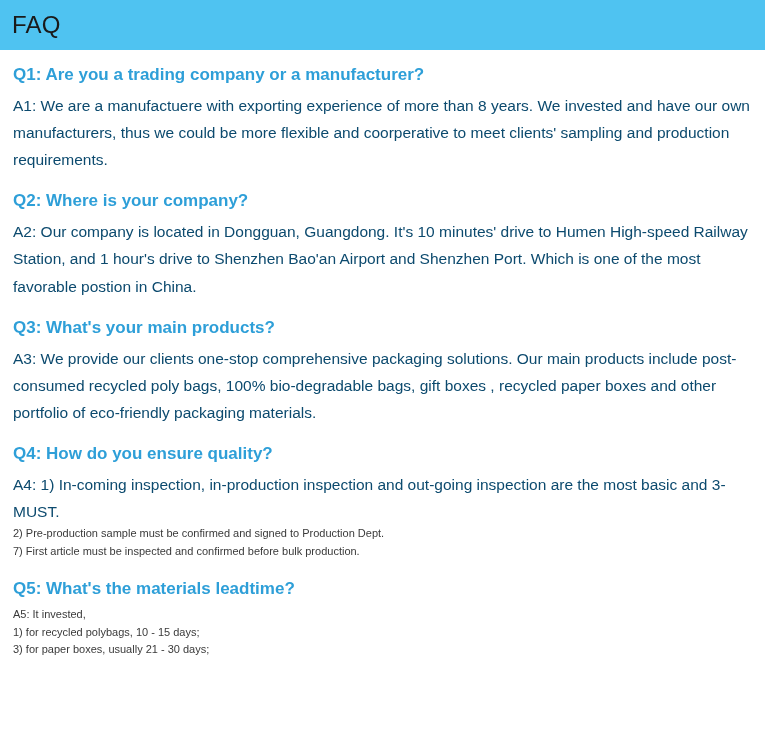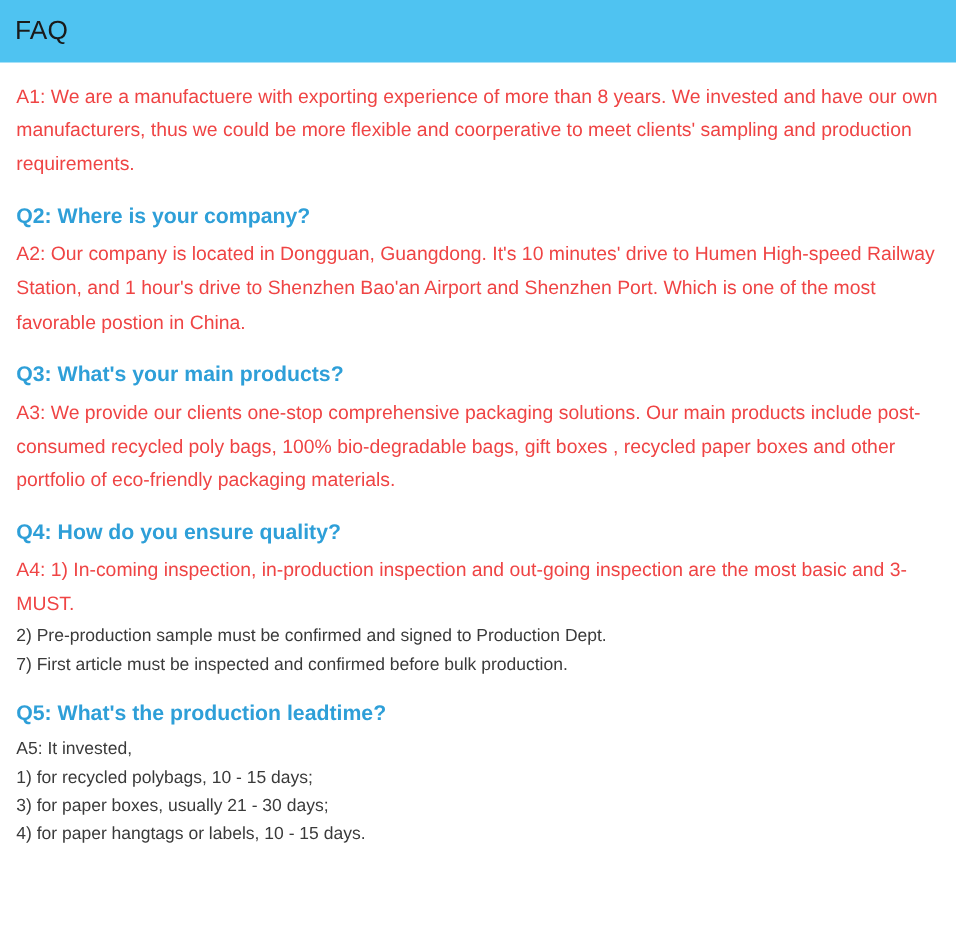--- a/index.html
+++ b/index.html
@@ -22,64 +22,65 @@
   }
   .faq-header {
     background: #4fc3f1;
     height: 50px;
     display: flex;
     align-items: center;
     padding-left: 12px;
     box-sizing: border-box;
   }
   .faq-header-title {
-    font-size: 21px;
+    font-size: 24px;
     color: #1a1a1a;
     font-weight: 400;
     letter-spacing: 0.2px;
   }
   .faq-body {
     padding: 14px 13px 0 13px;
     box-sizing: border-box;
   }
   .faq-item {
     margin-bottom: 17px;
   }
   .faq-question {
     color: #2e9fd8;
     font-size: 17px;
     font-weight: bold;
     margin: 0 0 5px 0;
     line-height: 1.35;
   }
   .faq-answer {
     font-size: 15.5px;
-    color: #ef4444;
+    color: #0c4a6e;
     line-height: 1.75;
     margin: 0;
   }
   .faq-answer-line {
-    font-size: 14px;
+    font-size: 11px;
     color: #3a3a3a;
     line-height: 1.62;
     margin: 0;
   }
 </style>
 </head>
 <body>
 
 <div class="page">
 
   <div class="faq-header">
     <span class="faq-header-title">FAQ</span>
   </div>
 
   <div class="faq-body">
 
     <div class="faq-item">
+      <p class="faq-question">Q1: Are you a trading company or a manufacturer?</p>
       <p class="faq-answer">A1: We are a manufactuere with exporting experience of more than 8 years. We invested and have our own manufacturers, thus we could be more flexible and coorperative to meet clients' sampling and production requirements.</p>
     </div>
 
     <div class="faq-item">
       <p class="faq-question">Q2: Where is your company?</p>
       <p class="faq-answer">A2: Our company is located in Dongguan, Guangdong. It's 10 minutes' drive to Humen High-speed Railway Station, and 1 hour's drive to Shenzhen Bao'an Airport and Shenzhen Port. Which is one of the most favorable postion in China.</p>
     </div>
 
     <div class="faq-item">
       <p class="faq-question">Q3: What's your main products?</p>
@@ -87,21 +88,20 @@
     </div>
 
     <div class="faq-item">
       <p class="faq-question">Q4: How do you ensure quality?</p>
       <p class="faq-answer">A4: 1) In-coming inspection, in-production inspection and out-going inspection are the most basic and 3-MUST.</p>
       <p class="faq-answer-line">2) Pre-production sample must be confirmed and signed to Production Dept.</p>
       <p class="faq-answer-line">7) First article must be inspected and confirmed before bulk production.</p>
     </div>
 
     <div class="faq-item">
-      <p class="faq-question">Q5: What's the production leadtime?</p>
+      <p class="faq-question">Q5: What's the materials leadtime?</p>
       <p class="faq-answer-line">A5: It invested,</p>
       <p class="faq-answer-line">1) for recycled polybags, 10 - 15 days;</p>
       <p class="faq-answer-line">3) for paper boxes, usually 21 - 30 days;</p>
-      <p class="faq-answer-line">4) for paper hangtags or labels, 10 - 15 days.</p>
     </div>
 
   </div>
 </div>
 
 </body></html>

